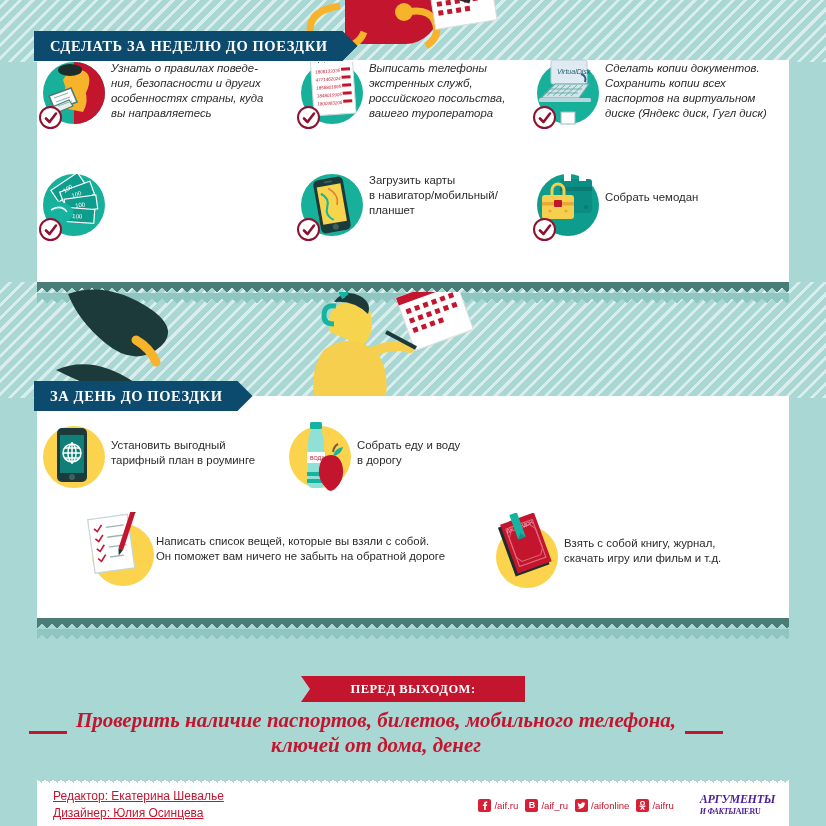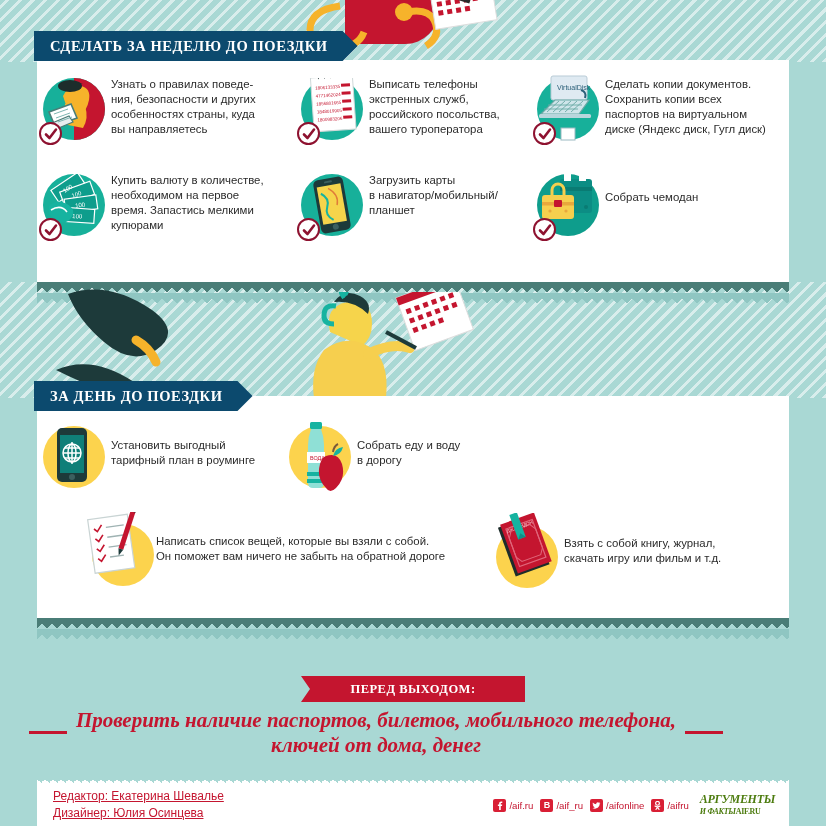--- a/index.html
+++ b/index.html
@@ -144,21 +144,21 @@
   .socials { display: flex; align-items: center; gap: 7px; }
   .social { display: flex; align-items: center; gap: 3px; }
   .sq {
     width: 13px; height: 13px; background: #d91f35; border-radius: 2px;
     display: flex; align-items: center; justify-content: center;
     color: #fff; font-size: 9px; font-weight: bold;
   }
   .sq svg { width: 9px; height: 9px; fill: #fff; }
   .handle { font-size: 9.6px; color: #c4152f; }
   .aif-logo {
-    margin-left: 4px; color: #4d7c0f; font-family: "Liberation Serif", serif;
+    margin-left: 19px; color: #4c1d95; font-family: "Liberation Serif", serif;
     font-weight: bold; font-style: italic; line-height: 0.93; text-align: left;
   }
   .aif-l1 { font-size: 12px; letter-spacing: -0.3px; }
   .aif-l2 { font-size: 12px; letter-spacing: -0.3px; }
   .aif-l2 span { font-size: 8px; font-style: normal; }
 
   
   .illus { position: absolute; pointer-events: none; }
 </style>
 </head>
@@ -198,21 +198,21 @@
     </g>
     <circle cx="104" cy="16" r="9" fill="#f6b32b"></circle>
   </svg>
 
   <div class="card" id="card-week"></div>
   <div class="zig dark" id="zig1-dark"></div>
   <div class="zig light" id="zig1-light"></div>
 
   <div class="ribbon" id="ribbon-week">СДЕЛАТЬ ЗА НЕДЕЛЮ ДО ПОЕЗДКИ</div>
 
-  <div class="row" style="left:37px; top:72px;">
+  <div class="row" style="left:37px; top:56px;font-style:italic;">
     <div class="item" style="width:258px;">
       <div class="icon-wrap">
         <div class="circ circ-teal"></div>
         <svg class="ico" width="62" height="62" viewBox="0 0 62 62">
           <path d="M31 0 a31 31 0 0 1 0 62 z" fill="#c4152f"></path>
           <path d="M20 18 q6 -12 18 -10 q10 2 8 14 q-2 10 -8 14 l-14 -6z" fill="#f6b32b"></path>
           <path d="M18 10 q10 -10 22 -4 q-10 -2 -16 6z" fill="#1d2d2b"></path>
           <ellipse cx="27" cy="8" rx="12" ry="6" fill="#1d2d2b"></ellipse>
           <path d="M22 26 q12 -4 20 2 q4 12 -2 22 l-20 -4z" fill="#f6b32b"></path>
           <path d="M6 34 l22 -8 l6 14 l-22 8z" fill="#fff" stroke="#4a7d77" stroke-width="1.6"></path>
@@ -330,24 +330,20 @@
           </g>
           <path d="M6 32 q8 -8 18 -2 q10 6 4 14 q-6 8 -16 2 q-8 -5 -6 -14z" fill="#16b3a0"></path>
           <path d="M8 36 q10 -6 16 2" fill="none" stroke="#fff" stroke-width="1.6"></path>
         </svg>
         <div class="check">
           <svg viewBox="0 0 14 14">
               <path d="M2 7.5 L5.5 11 L12 2.5" fill="none" stroke="#8e1230" stroke-width="2.6" stroke-linecap="round" stroke-linejoin="round"></path>
             </svg>
         </div>
       </div>
-      <div class="item-text">Купить валюту в количестве,
-необходимом на первое
-время. Запастись мелкими
-купюрами</div>
     </div>
 
     <div class="item" style="width:236px;">
       <div class="icon-wrap">
         <div class="circ circ-teal"></div>
         <svg class="ico" width="62" height="62" viewBox="0 0 62 62">
           <g transform="rotate(-10 31 31)">
             <rect x="16" y="4" width="30" height="54" rx="5" fill="#1d3a3a"></rect>
             <rect x="19" y="11" width="24" height="38" fill="#f6d44b"></rect>
             <path d="M22 18 q8 6 4 14 q-4 8 4 14" fill="none" stroke="#16b3a0" stroke-width="2"></path>

